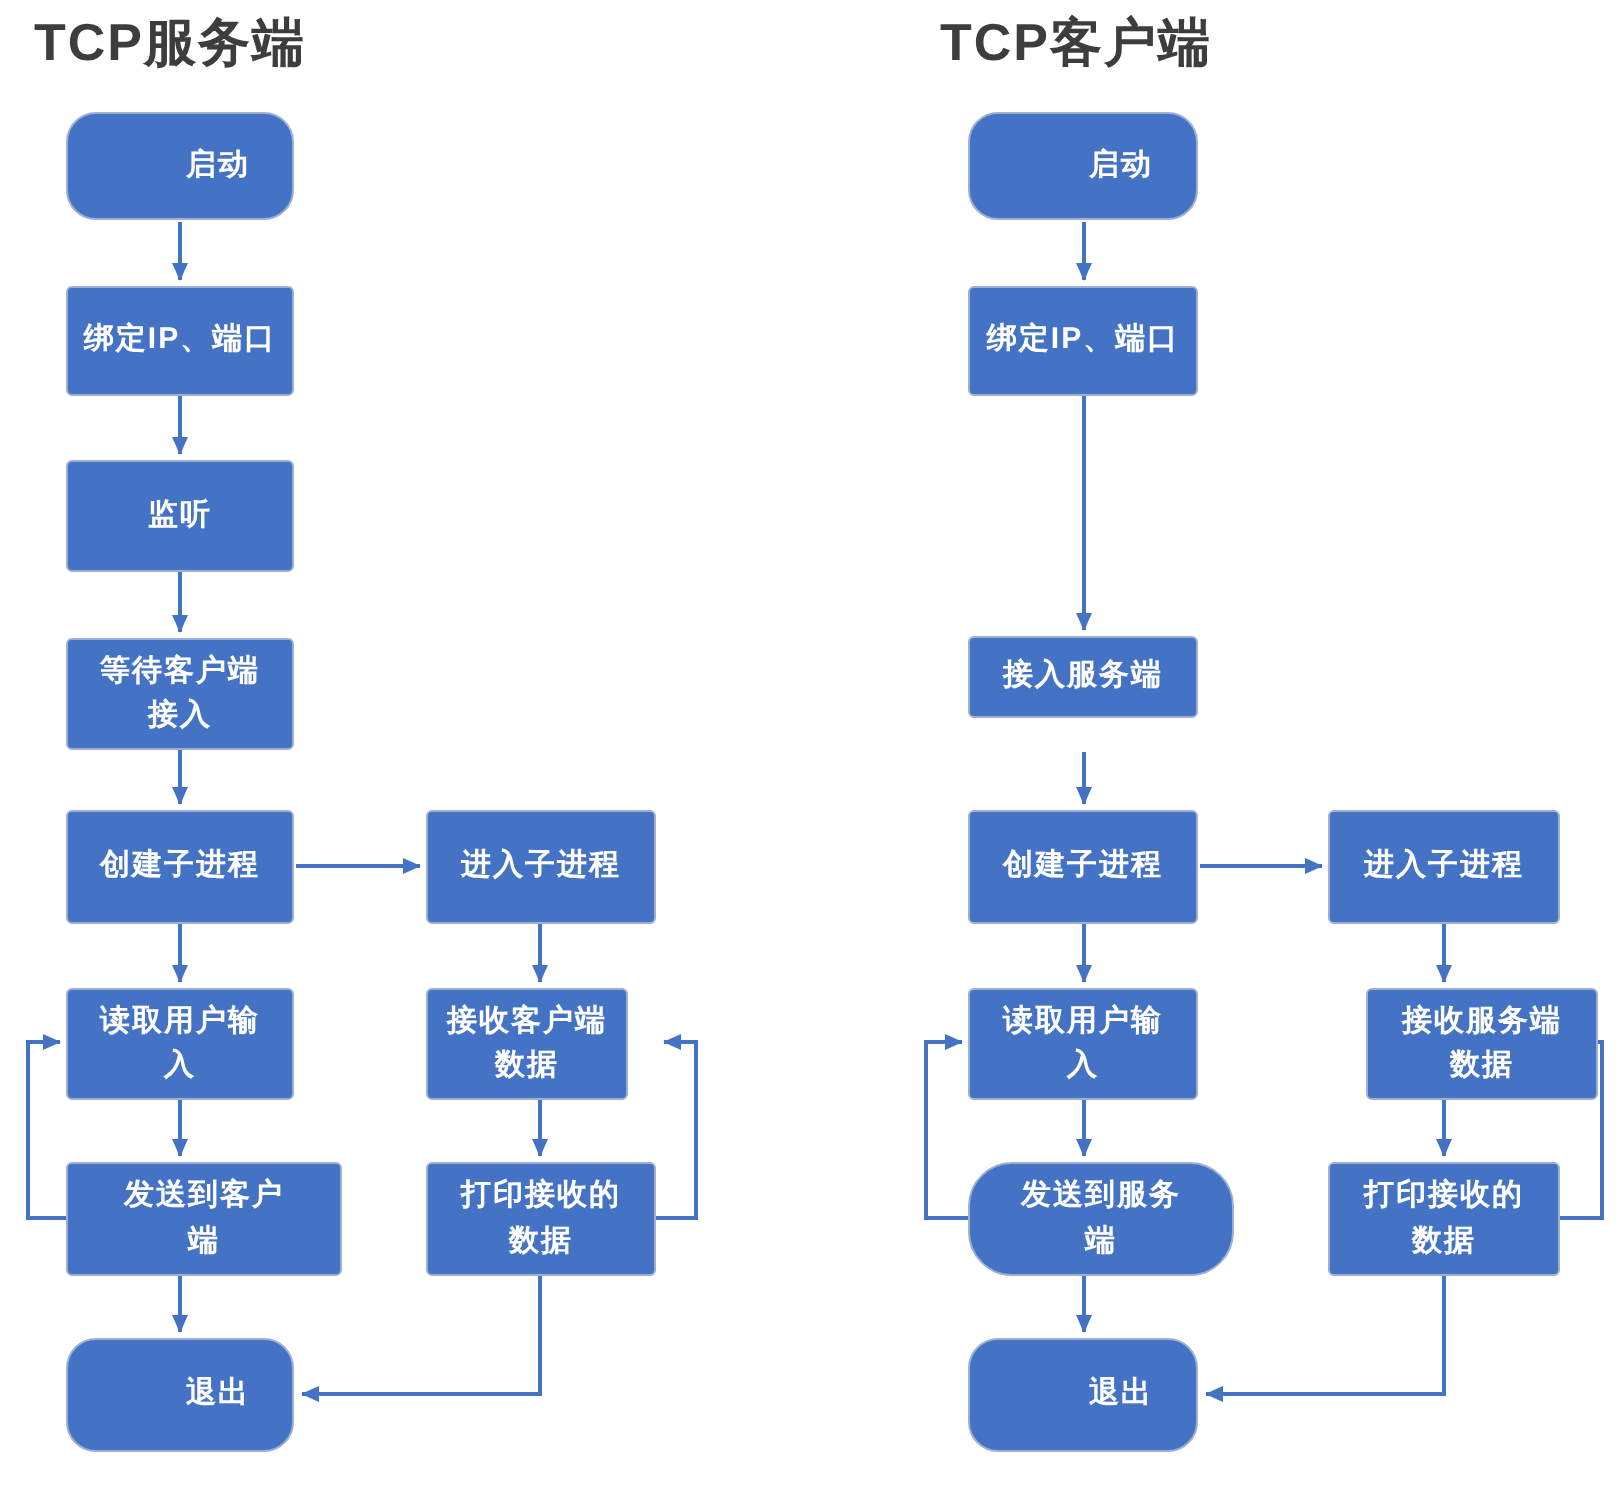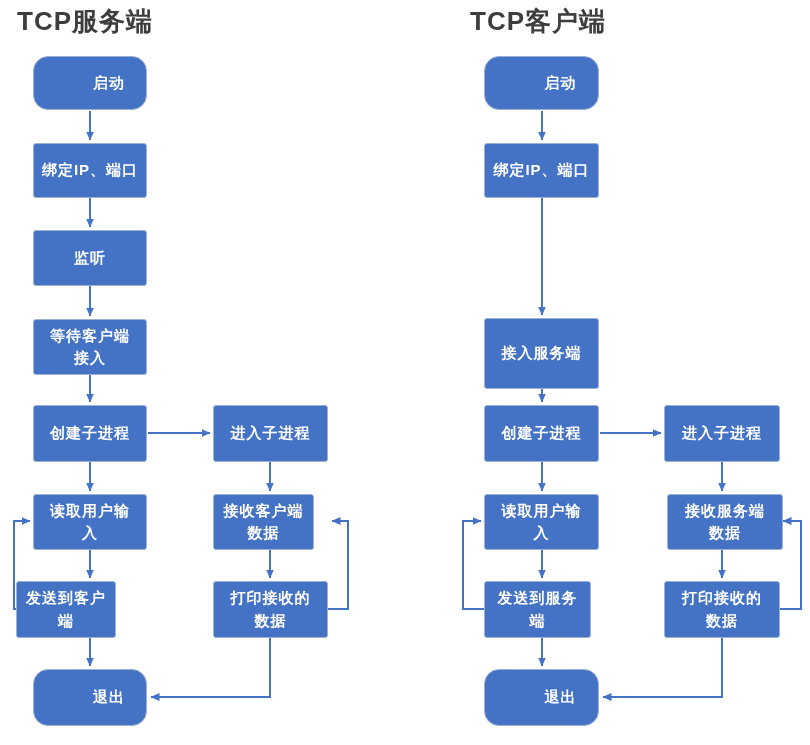--- a/index.html
+++ b/index.html
@@ -120,56 +120,56 @@
     <span class="label">进入子进程</span>
   </div>
   <div class="node" style="left:33px; top:494px; width:114px; height:56px;">
     <span class="label">读取用户输
 入</span>
   </div>
   <div class="node" style="left:213px; top:494px; width:101px; height:56px;">
     <span class="label">接收客户端
 数据</span>
   </div>
-  <div class="node" style="left:16px; top:581px; width:100px; height:57px;">
+  <div class="node" style="left:33px; top:581px; width:138px; height:57px;">
     <span class="label">发送到客户
 端</span>
   </div>
   <div class="node" style="left:213px; top:581px; width:115px; height:57px;">
     <span class="label">打印接收的
 数据</span>
   </div>
   <div class="node terminal" style="left:33px; top:669px; width:114px; height:57px;">
     <span class="label">退出</span>
   </div>
 
   <div class="node terminal" style="left:484px; top:56px; width:115px; height:54px;">
     <span class="label">启动</span>
   </div>
   <div class="node" style="left:484px; top:143px; width:115px; height:55px;">
     <span class="label">绑定IP、端口</span>
   </div>
-  <div class="node" style="left:484px; top:318px; width:115px; height:71px;">
+  <div class="node" style="left:484px; top:318px; width:115px; height:41px;">
     <span class="label">接入服务端</span>
   </div>
   <div class="node" style="left:484px; top:405px; width:115px; height:57px;">
     <span class="label">创建子进程</span>
   </div>
   <div class="node" style="left:664px; top:405px; width:116px; height:57px;">
     <span class="label">进入子进程</span>
   </div>
   <div class="node" style="left:484px; top:494px; width:115px; height:56px;">
     <span class="label">读取用户输
 入</span>
   </div>
-  <div class="node" style="left:667px; top:494px; width:116px; height:56px;">
+  <div class="node" style="left:683px; top:494px; width:116px; height:56px;">
     <span class="label">接收服务端
 数据</span>
   </div>
-  <div class="node" style="left:484px; top:581px; width:107px; height:57px;">
+  <div class="node" style="left:484px; top:581px; width:133px; height:57px;border-radius:22px;">
     <span class="label">发送到服务
 端</span>
   </div>
   <div class="node" style="left:664px; top:581px; width:116px; height:57px;">
     <span class="label">打印接收的
 数据</span>
   </div>
   <div class="node terminal" style="left:484px; top:669px; width:115px; height:57px;">
     <span class="label">退出</span>
   </div>

